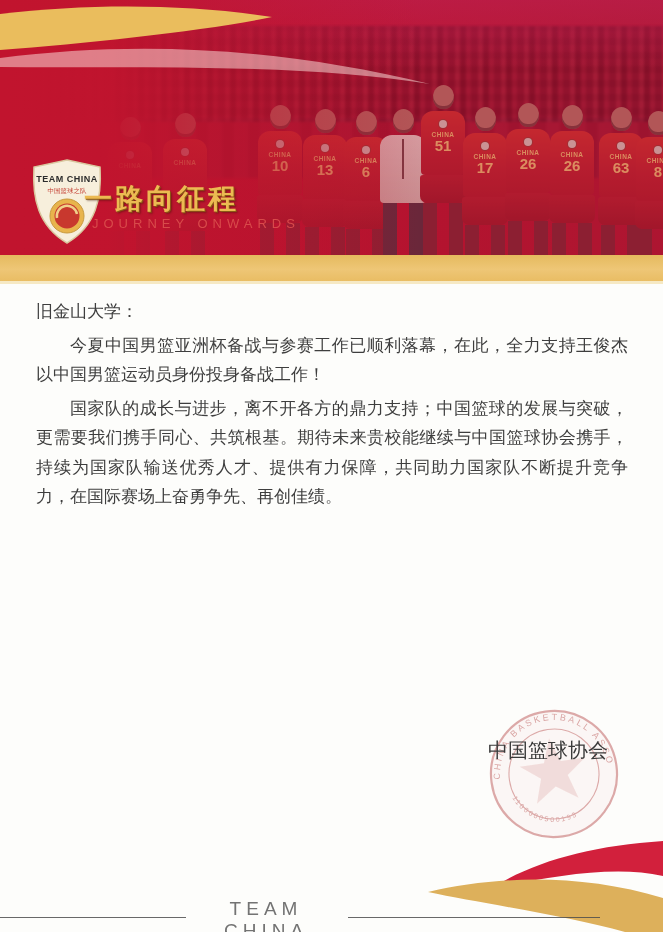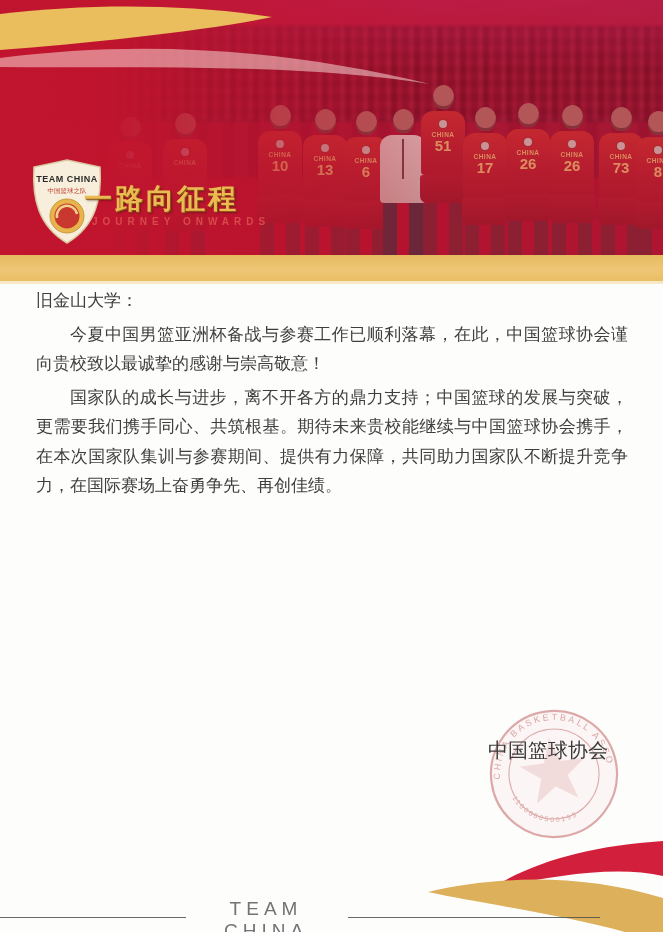--- a/index.html
+++ b/index.html
@@ -44,27 +44,27 @@
   .photo-tint{position:absolute;left:0;top:24px;width:663px;height:231px;background:rgba(172,14,45,.33);}
   .top-magenta{position:absolute;left:0;top:0;width:663px;height:70px;
     background:linear-gradient(180deg,rgba(190,32,84,.55) 0%,rgba(190,32,84,0) 100%);}
   .left-fade{position:absolute;left:0;top:0;width:420px;height:255px;
     background:linear-gradient(90deg,#c1142e 0px,rgba(193,20,46,.96) 110px,rgba(193,20,46,.55) 210px,rgba(193,20,46,0) 100%);}
   .banner-swoosh{position:absolute;left:0;top:0;}
   .badge{position:absolute;left:27px;top:158px;}
   .banner-title{position:absolute;left:84px;top:180px;font-size:28px;font-weight:800;color:#ecba52;
     letter-spacing:3px;text-shadow:1px 1px 0 #8a5a14,2px 2px 2px rgba(60,20,5,.45);white-space:nowrap;}
   .banner-subtitle{position:absolute;left:92px;top:216px;width:160px;text-align:center;
-    font-size:10px;letter-spacing:5px;color:#d84a4a;font-weight:bold;white-space:nowrap;}
+    font-size:13px;letter-spacing:5px;color:#d84a4a;font-weight:normal;white-space:nowrap;}
   
   .gold-strip{position:absolute;left:0;top:255px;width:663px;height:26px;
     background:linear-gradient(180deg,#e5ba5e,#eec676 55%,#e9bd64);
     border-bottom:3px solid #f6e9c4;}
   
-  .letter{position:absolute;left:36px;top:286px;width:592px;
+  .letter{position:absolute;left:36px;top:297px;width:592px;
     font-size:17px;line-height:29.5px;color:#3e3e3e;text-align:justify;}
   .letter p{margin:0 0 4px 0;}
   .letter .para{text-indent:2em;}
   
   .stamp{position:absolute;left:486px;top:706px;transform:rotate(-8deg);opacity:.85;}
   .signature-block{position:absolute;left:468px;top:737px;width:160px;text-align:center;
     font-size:20px;color:#3a3a3a;}
   .signature-block .date{margin-top:13px;letter-spacing:.5px;}
   
   .f-line{position:absolute;top:917px;height:1px;background:#4d4d4d;opacity:.85;z-index:6;}
@@ -168,21 +168,21 @@
           <span class="jlabel">CHINA</span>
           <span class="jnum">26</span>
         </div>
       <div class="shorts"></div>
         <div class="legs"></div>
     </div>
     <div class="player px10">
       <div class="head"></div>
       <div class="jersey">
           <span class="jlabel">CHINA</span>
-          <span class="jnum">73</span>
+          <span class="jnum">63</span>
         </div>
       <div class="shorts"></div>
         <div class="legs"></div>
     </div>
     <div class="player px11">
       <div class="head"></div>
       <div class="jersey">
           <span class="jlabel">CHINA</span>
           <span class="jnum">8</span>
         </div>
@@ -209,22 +209,22 @@
     </svg>
 
     <div class="banner-title">一路向征程</div>
     <div class="banner-subtitle">JOURNEY ONWARDS</div>
   </div>
 
   <div class="gold-strip"></div>
 
   <div class="letter">
     <p class="salutation">旧金山大学：</p>
-    <p class="para">今夏中国男篮亚洲杯备战与参赛工作已顺利落幕，在此，中国篮球协会谨向贵校致以最诚挚的感谢与崇高敬意！</p>
-    <p class="para">国家队的成长与进步，离不开各方的鼎力支持；中国篮球的发展与突破，更需要我们携手同心、共筑根基。期待未来贵校能继续与中国篮球协会携手，在本次国家队集训与参赛期间、提供有力保障，共同助力国家队不断提升竞争力，在国际赛场上奋勇争先、再创佳绩。</p>
+    <p class="para">今夏中国男篮亚洲杯备战与参赛工作已顺利落幕，在此，全力支持王俊杰以中国男篮运动员身份投身备战工作！</p>
+    <p class="para">国家队的成长与进步，离不开各方的鼎力支持；中国篮球的发展与突破，更需要我们携手同心、共筑根基。期待未来贵校能继续与中国篮球协会携手，持续为国家队输送优秀人才、提供有力保障，共同助力国家队不断提升竞争力，在国际赛场上奋勇争先、再创佳绩。</p>
   </div>
 
   <svg class="stamp" width="136" height="136" viewBox="0 0 136 136">
     <g opacity="0.8">
       <circle cx="68" cy="68" r="63" fill="rgba(230,170,170,0.12)" stroke="#cd8383" stroke-width="2.2"></circle>
       <circle cx="68" cy="68" r="45" fill="none" stroke="#cd8383" stroke-width="1.1"></circle>
       <path d="M68 32 L76.5 56 L101 56 L81.5 71 L89 95 L68 80.5 L47 95 L54.5 71 L35 56 L59.5 56 Z" fill="rgba(217,150,150,0.4)"></path>
       <defs>
         <path id="arcTop" d="M14,68 A54,54 0 0 1 122,68"></path>
         <path id="arcBottom" d="M20,68 A48,48 0 0 0 116,68"></path>

